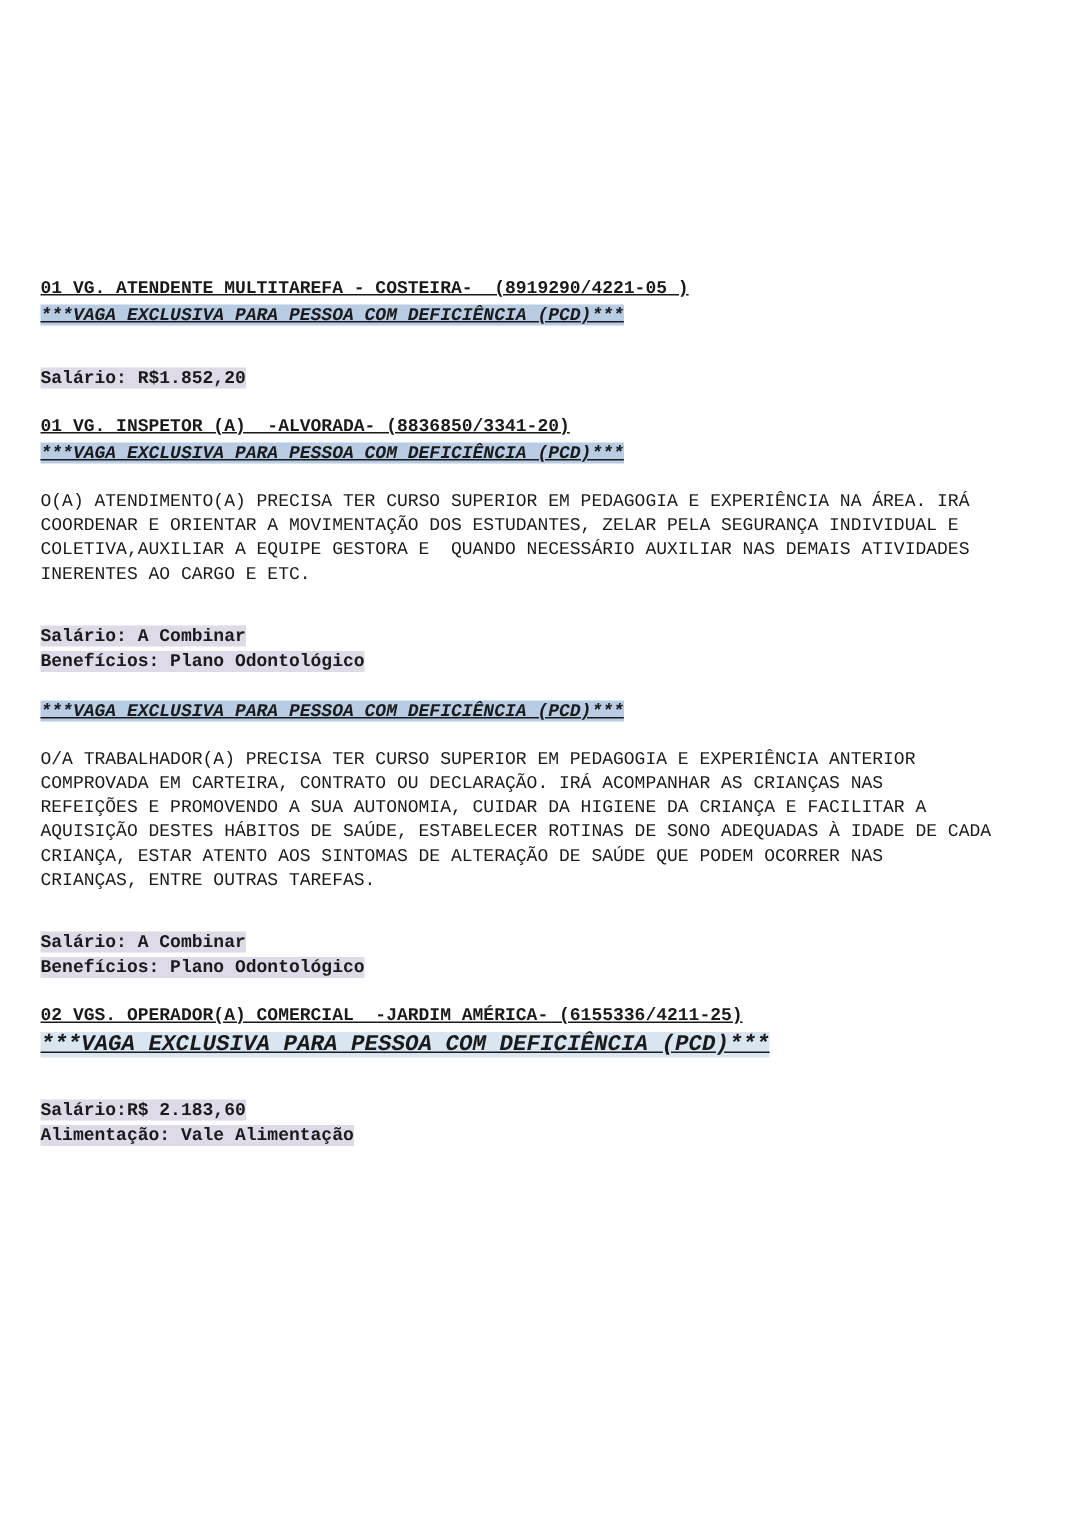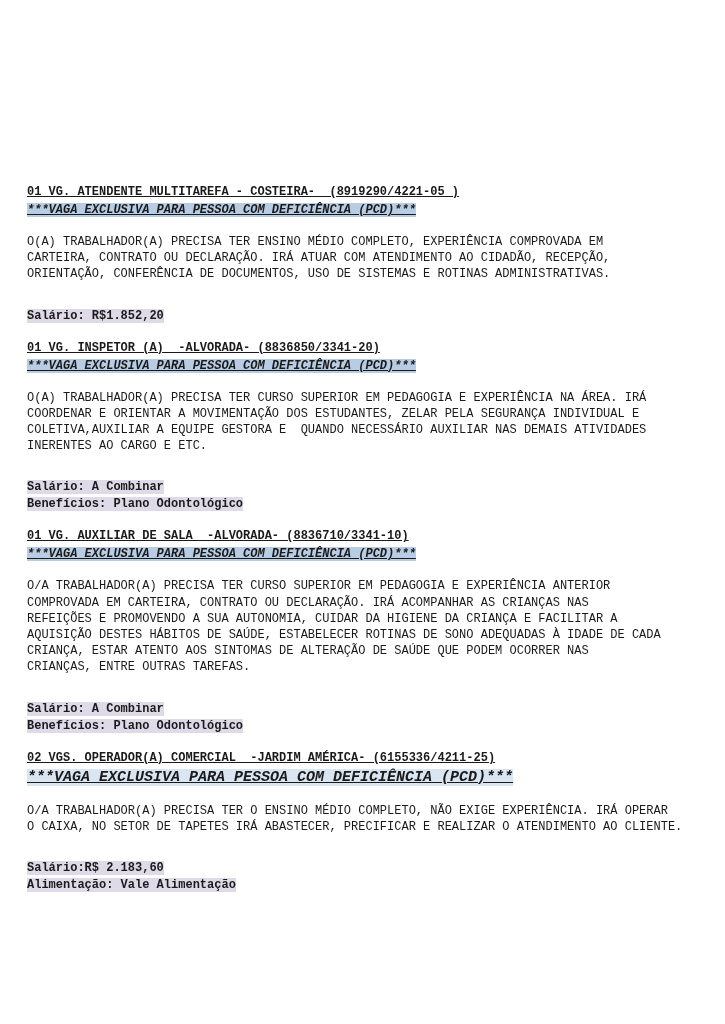--- a/index.html
+++ b/index.html
@@ -74,61 +74,55 @@
 </style>
 </head>
 <body>
 
 <div class="page">
   <div class="content">
 
     <section class="job">
       <h2 class="job-title">01 VG. ATENDENTE MULTITAREFA - COSTEIRA-  (8919290/4221-05 )</h2>
       <div class="pcd-line"><span class="pcd-text">***VAGA EXCLUSIVA PARA PESSOA COM DEFICIÊNCIA (PCD)***</span></div>
-      <p class="desc">O(A) TRABALHADOR(A) PRECISA TER ENSINO MÉDIO COMPLETO, EXPERIÊNCIA COMPROVADA EM
-CARTEIRA, CONTRATO OU DECLARAÇÃO. IRÁ ATUAR COM ATENDIMENTO AO CIDADÃO, RECEPÇÃO,
-ORIENTAÇÃO, CONFERÊNCIA DE DOCUMENTOS, USO DE SISTEMAS E ROTINAS ADMINISTRATIVAS.</p>
       <div class="sal-block">
         <div><span class="hl-lav">Salário: R$1.852,20</span></div>
       </div>
     </section>
 
     <section class="job">
       <h2 class="job-title">01 VG. INSPETOR (A)  -ALVORADA- (8836850/3341-20)</h2>
       <div class="pcd-line"><span class="pcd-text">***VAGA EXCLUSIVA PARA PESSOA COM DEFICIÊNCIA (PCD)***</span></div>
-      <p class="desc">O(A) TRABALHADOR(A) PRECISA TER CURSO SUPERIOR EM PEDAGOGIA E EXPERIÊNCIA NA ÁREA. IRÁ
+      <p class="desc">O(A) ATENDIMENTO(A) PRECISA TER CURSO SUPERIOR EM PEDAGOGIA E EXPERIÊNCIA NA ÁREA. IRÁ
 COORDENAR E ORIENTAR A MOVIMENTAÇÃO DOS ESTUDANTES, ZELAR PELA SEGURANÇA INDIVIDUAL E
 COLETIVA,AUXILIAR A EQUIPE GESTORA E  QUANDO NECESSÁRIO AUXILIAR NAS DEMAIS ATIVIDADES
 INERENTES AO CARGO E ETC.</p>
       <div class="sal-block">
         <div><span class="hl-lav">Salário: A Combinar</span></div>
         <div><span class="hl-lav">Benefícios: Plano Odontológico</span></div>
       </div>
     </section>
 
     <section class="job">
-      <h2 class="job-title">01 VG. AUXILIAR DE SALA  -ALVORADA- (8836710/3341-10)</h2>
       <div class="pcd-line"><span class="pcd-text">***VAGA EXCLUSIVA PARA PESSOA COM DEFICIÊNCIA (PCD)***</span></div>
       <p class="desc">O/A TRABALHADOR(A) PRECISA TER CURSO SUPERIOR EM PEDAGOGIA E EXPERIÊNCIA ANTERIOR
 COMPROVADA EM CARTEIRA, CONTRATO OU DECLARAÇÃO. IRÁ ACOMPANHAR AS CRIANÇAS NAS
 REFEIÇÕES E PROMOVENDO A SUA AUTONOMIA, CUIDAR DA HIGIENE DA CRIANÇA E FACILITAR A
 AQUISIÇÃO DESTES HÁBITOS DE SAÚDE, ESTABELECER ROTINAS DE SONO ADEQUADAS À IDADE DE CADA
 CRIANÇA, ESTAR ATENTO AOS SINTOMAS DE ALTERAÇÃO DE SAÚDE QUE PODEM OCORRER NAS
 CRIANÇAS, ENTRE OUTRAS TAREFAS.</p>
       <div class="sal-block">
         <div><span class="hl-lav">Salário: A Combinar</span></div>
         <div><span class="hl-lav">Benefícios: Plano Odontológico</span></div>
       </div>
     </section>
 
     <section class="job pcd-large">
       <h2 class="job-title">02 VGS. OPERADOR(A) COMERCIAL  -JARDIM AMÉRICA- (6155336/4211-25)</h2>
       <div class="pcd-line"><span class="pcd-text">***VAGA EXCLUSIVA PARA PESSOA COM DEFICIÊNCIA (PCD)***</span></div>
-      <p class="desc">O/A TRABALHADOR(A) PRECISA TER O ENSINO MÉDIO COMPLETO, NÃO EXIGE EXPERIÊNCIA. IRÁ OPERAR
-O CAIXA, NO SETOR DE TAPETES IRÁ ABASTECER, PRECIFICAR E REALIZAR O ATENDIMENTO AO CLIENTE.</p>
       <div class="sal-block">
         <div><span class="hl-lav">Salário:R$ 2.183,60</span></div>
         <div><span class="hl-lav">Alimentação: Vale Alimentação</span></div>
       </div>
     </section>
 
   </div>
 
   <div class="fragment"></div>
 </div>

